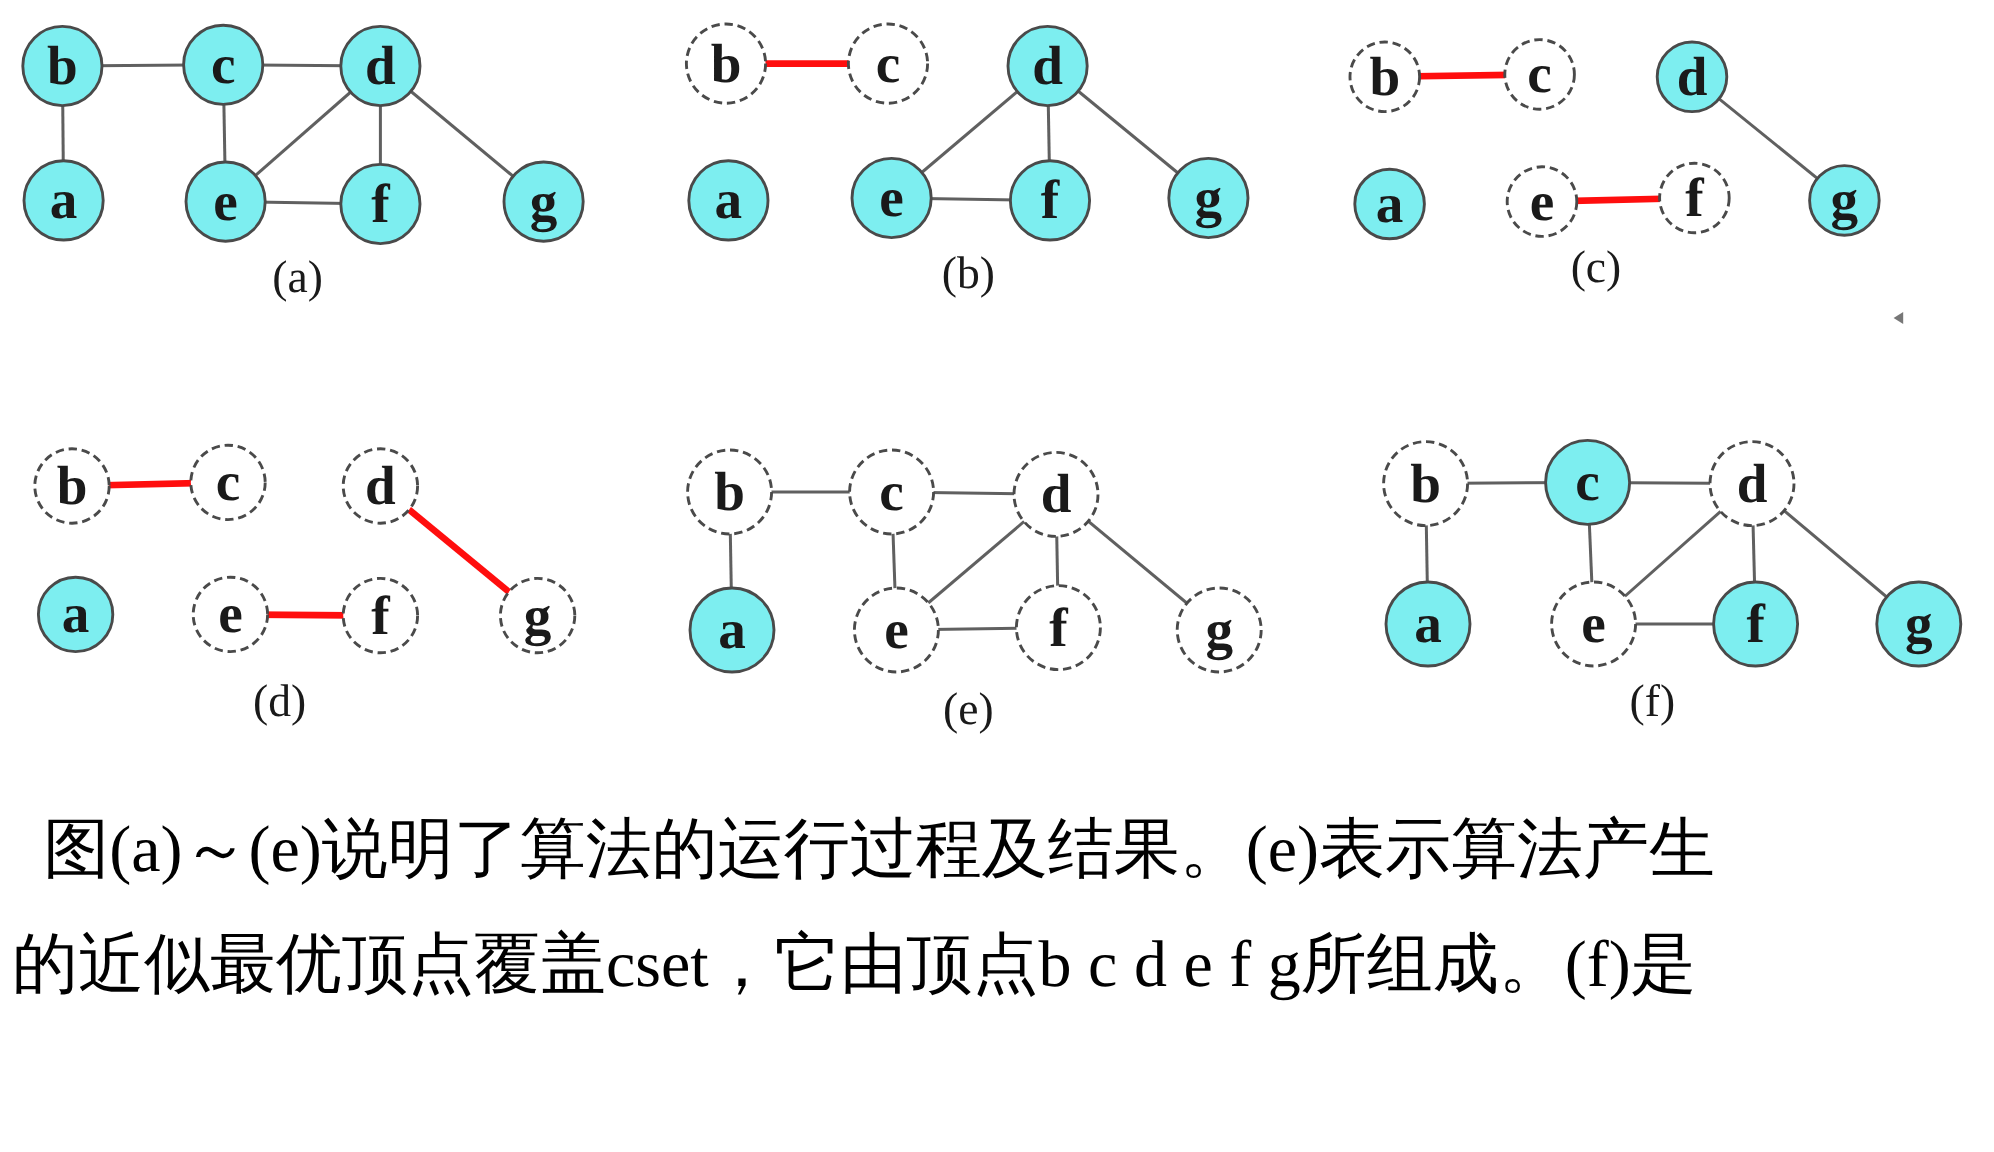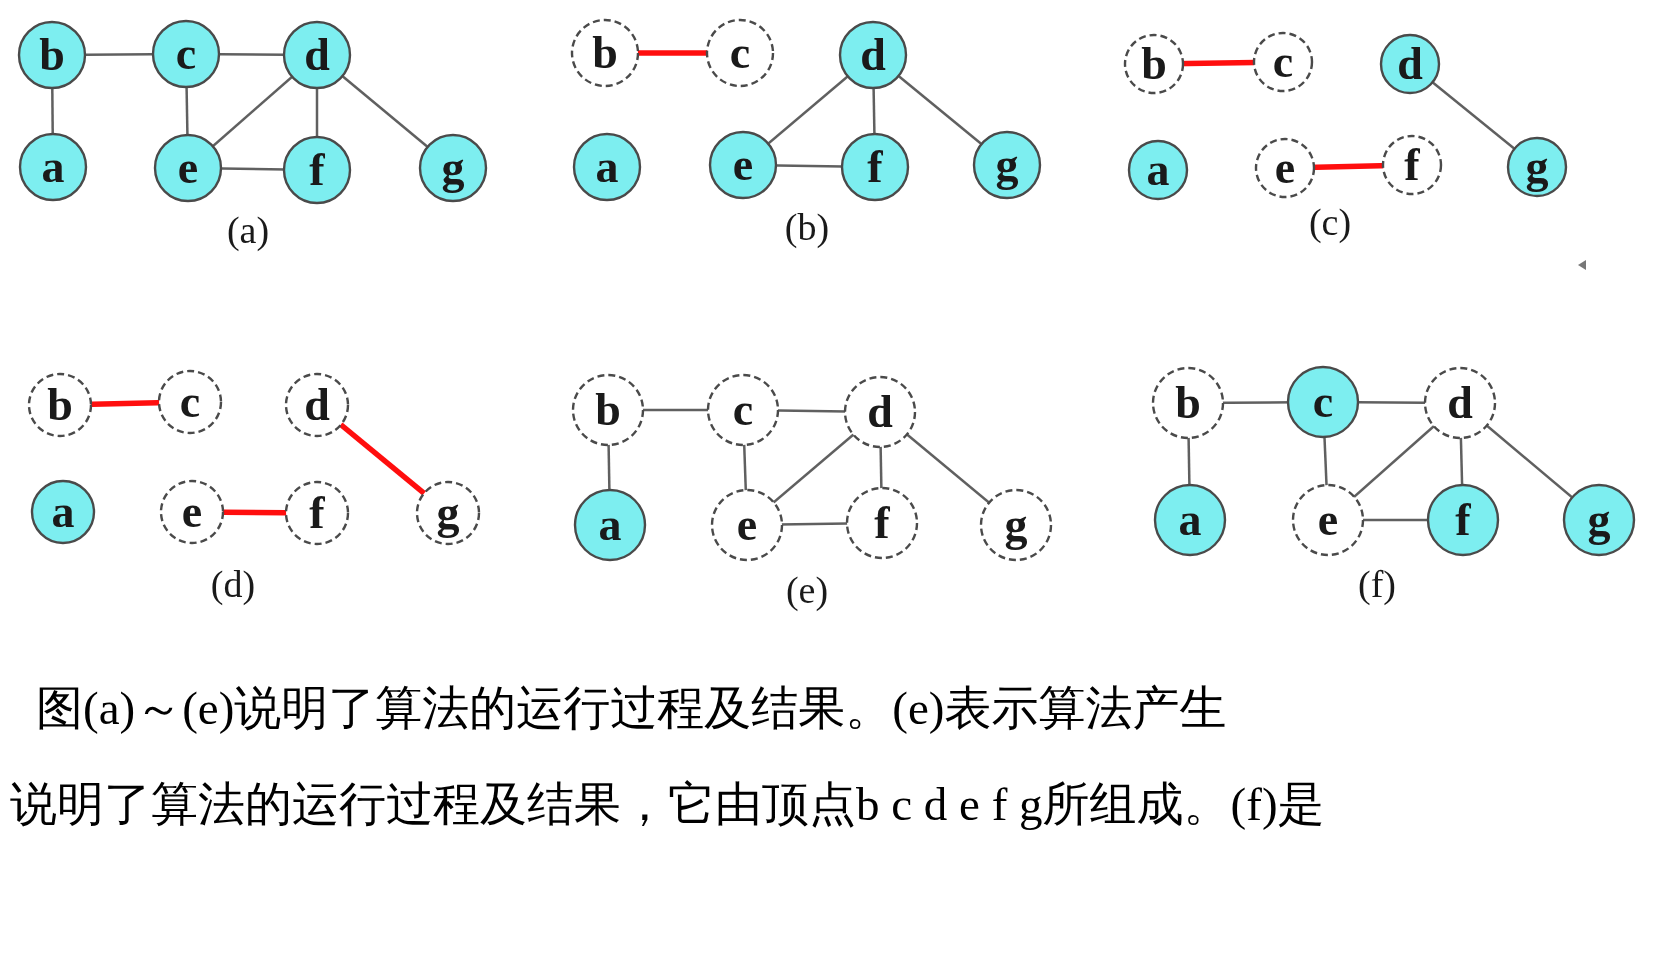--- a/index.html
+++ b/index.html
@@ -33,21 +33,21 @@
     text-anchor: middle;
   }
   #caption {
     position: absolute;
     left: 10px;
     top: 660px;
     width: 1645px;
   }
   .caption-line {
     font-family: "Liberation Serif", sans-serif;
-    font-size: 47px;
+    font-size: 55px;
     line-height: 96px;
     color: #000000;
     white-space: nowrap;
   }
   .caption-line.first {
     text-indent: 26px;
   }
   #stray-mark {
     position: absolute;
     left: 1578px;
@@ -201,15 +201,15 @@
         <circle cx="1599" cy="520" r="35" fill="#7deef0" stroke="#4a4a4a" stroke-width="2.4"></circle>
         <text x="1599" y="535" class="node-label">g</text>
         <text x="1377" y="597" class="graph-caption">(f)</text>
       </g>
     </svg>
 
   <div id="stray-mark"></div>
 
   <div id="caption">
     <div class="caption-line first">图(a)～(e)说明了算法的运行过程及结果。(e)表示算法产生</div>
-    <div class="caption-line">说明了算法的运行过程及结果，它由顶点b c d e f g所组成。(f)是</div>
+    <div class="caption-line">的近似最优顶点覆盖cset，它由顶点b c d e f g所组成。(f)是</div>
   </div>
 </div>
 
 </body></html>

